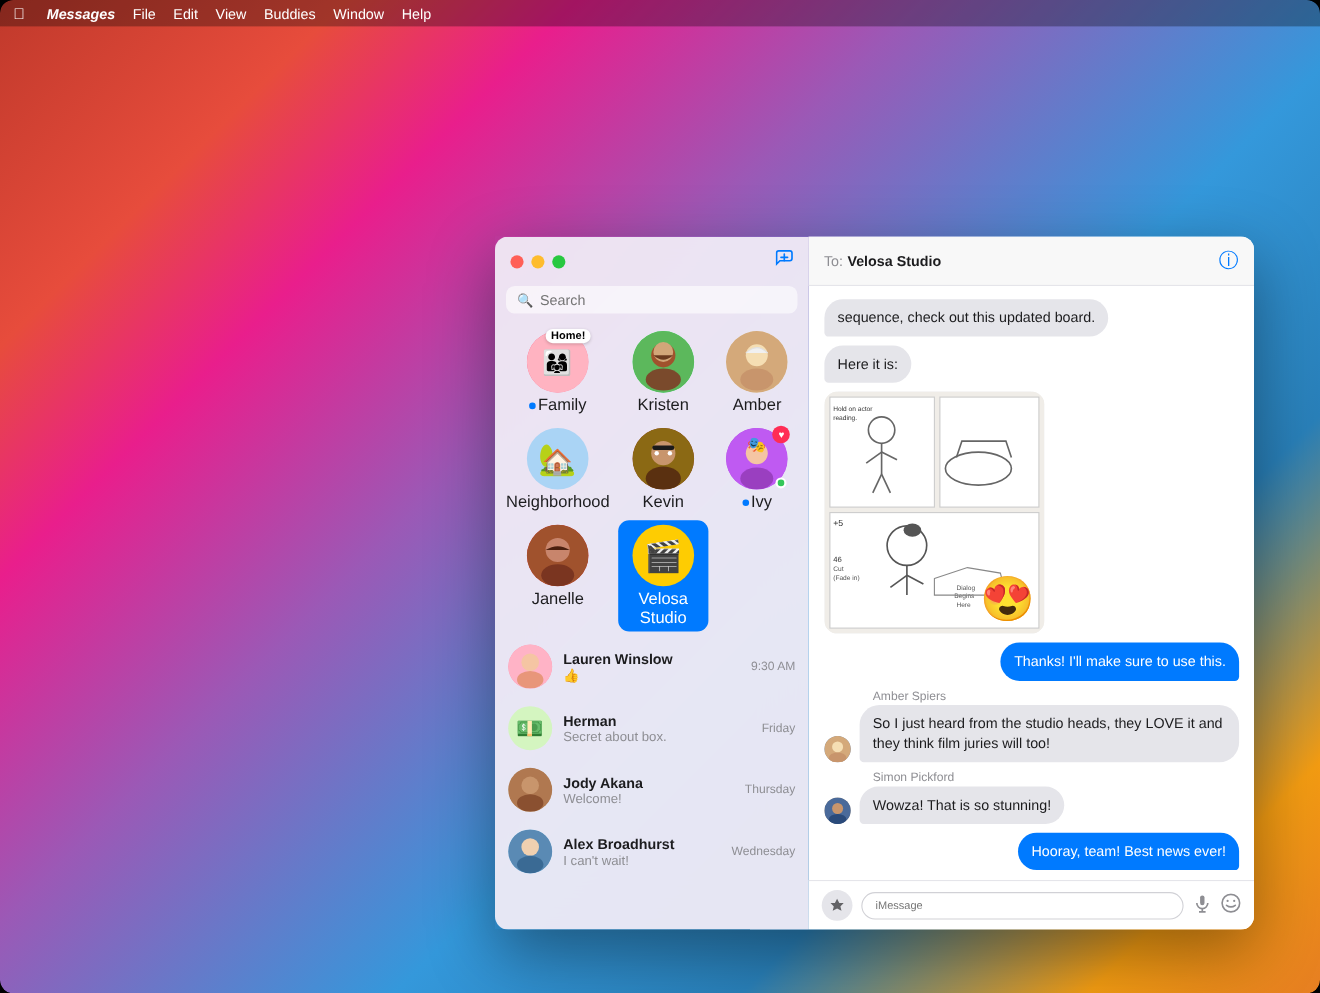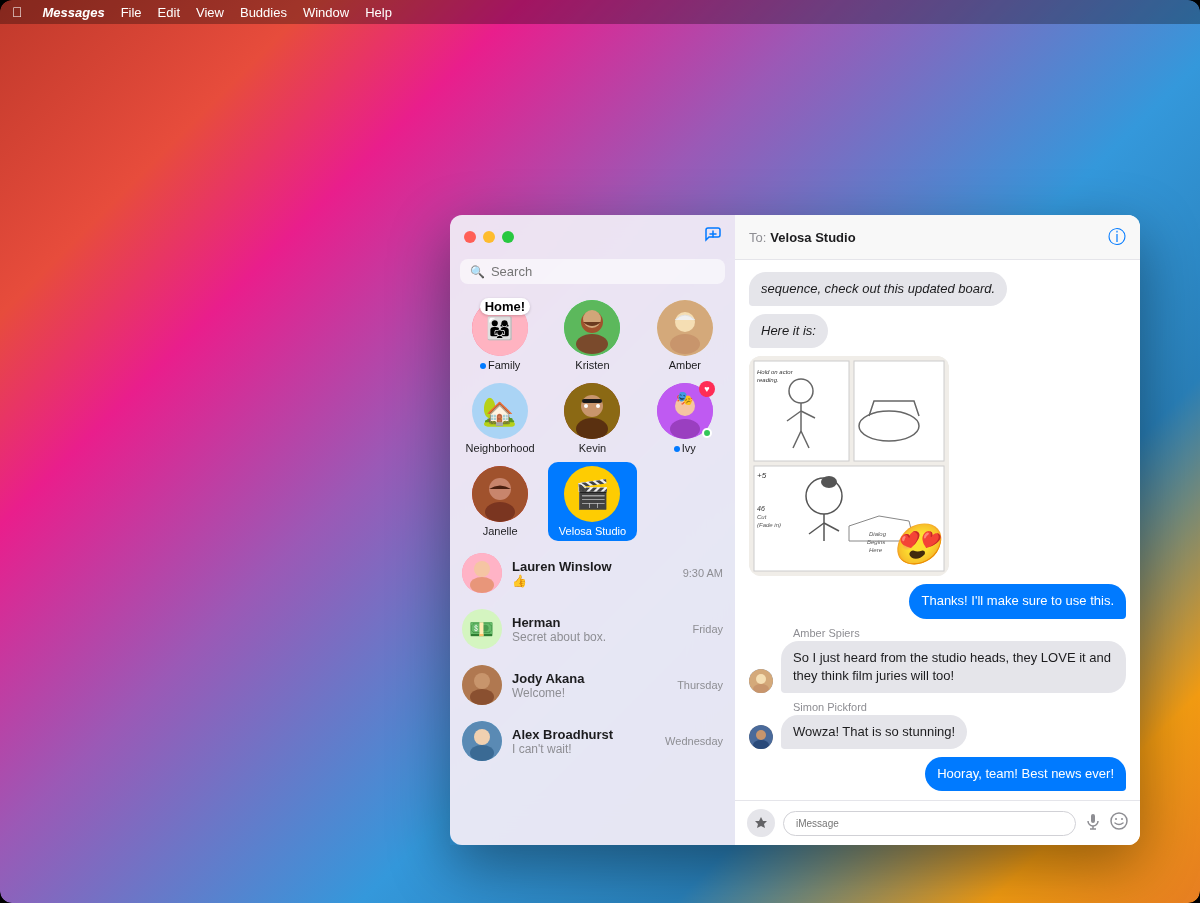--- a/index.html
+++ b/index.html
@@ -159,21 +159,21 @@
       overflow: hidden;
       position: relative;
     }
     .badge {
       position: absolute;
       top: -2px;
       right: -2px;
       background: white;
       border-radius: 10px;
       padding: 1px 5px;
-      font-size: 13px;
+      font-size: 10px;
       font-weight: 600;
       box-shadow: 0 1px 3px rgba(0,0,0,0.2);
     }
     .heart-badge {
       position: absolute;
       top: -2px;
       right: -2px;
       background: #ff2d55;
       border-radius: 50%;
       width: 16px;
@@ -188,21 +188,21 @@
       position: absolute;
       bottom: 1px;
       right: 1px;
       width: 10px;
       height: 10px;
       background: #34c759;
       border-radius: 50%;
       border: 2px solid white;
     }
     .pinned-name {
-      font-size: 11px;
+      font-size: 15px;
       color: #1c1c1e;
       margin-top: 3px;
       text-align: center;
     }
     .pinned-item.selected .pinned-name { color: white; }
     .pinned-dot {
       display: inline-block;
       width: 6px;
       height: 6px;
       border-radius: 50%;
@@ -284,21 +284,20 @@
     }
 
     
     .msg-outgoing {
       align-self: flex-end;
       max-width: 70%;
     }
     .msg-incoming {
       align-self: flex-start;
       max-width: 75%;
-      font-style: italic;
     }
     .bubble {
       padding: 8px 12px;
       border-radius: 18px;
       font-size: 13px;
       line-height: 1.4;
     }
     .bubble-blue {
       background: #007aff;
       color: white;

